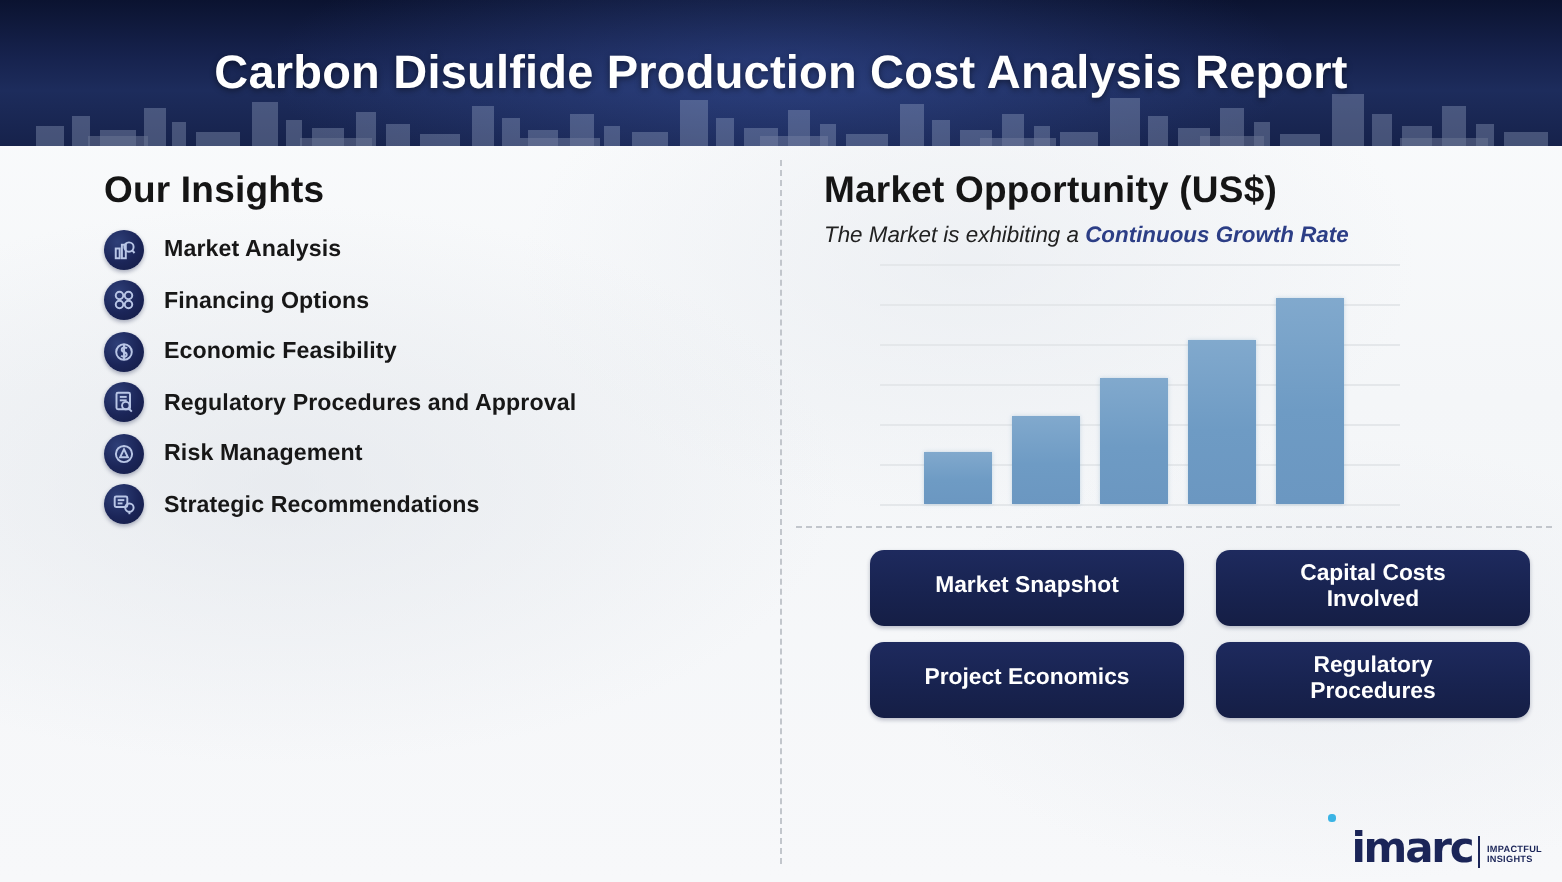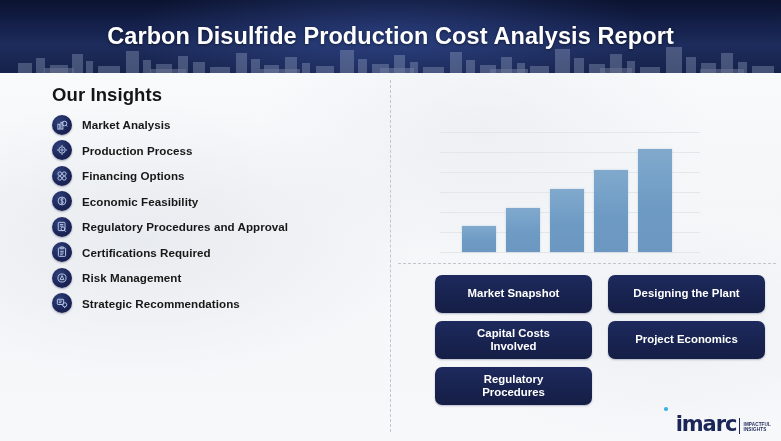--- a/index.html
+++ b/index.html
@@ -344,33 +344,20 @@
           <svg width="12" height="12" viewBox="0 0 16 16" fill="none" stroke="#b9c6e6" stroke-width="1.3">
             <rect x="2.5" y="7" width="2.6" height="6.5"></rect>
               <rect x="6.6" y="4.5" width="2.6" height="9"></rect>
             <circle cx="11.3" cy="6" r="3.1"></circle>
               <line x1="13.5" y1="8.3" x2="15" y2="10"></line>
           </svg>
         </span>
         <span class="insight-label">Market Analysis</span>
       </li>
 
-      <li class="insight-item">
-        <span class="insight-icon">
-          <svg width="12" height="12" viewBox="0 0 16 16" fill="none" stroke="#b9c6e6" stroke-width="1.3">
-            <circle cx="8" cy="8" r="4.2"></circle>
-              <circle cx="8" cy="8" r="1.5"></circle>
-            <line x1="8" y1="1.4" x2="8" y2="3.6"></line>
-              <line x1="8" y1="12.4" x2="8" y2="14.6"></line>
-            <line x1="1.4" y1="8" x2="3.6" y2="8"></line>
-              <line x1="12.4" y1="8" x2="14.6" y2="8"></line>
-          </svg>
-        </span>
-        <span class="insight-label">Production Process</span>
-      </li>
 
 
       <li class="insight-item">
         <span class="insight-icon">
           <svg width="12" height="12" viewBox="0 0 16 16" fill="none" stroke="#b9c6e6" stroke-width="1.3">
             <circle cx="5" cy="5" r="2.5"></circle>
               <circle cx="11" cy="5" r="2.5"></circle>
             <circle cx="5" cy="11" r="2.5"></circle>
               <circle cx="11" cy="11" r="2.5"></circle>
           </svg>
@@ -395,32 +382,20 @@
             <rect x="3" y="1.8" width="9" height="11" rx="1"></rect>
             <line x1="5.2" y1="4.6" x2="9.8" y2="4.6"></line>
               <line x1="5.2" y1="6.9" x2="9.8" y2="6.9"></line>
             <circle cx="9.2" cy="10.4" r="2.5"></circle>
               <line x1="11" y1="12.2" x2="13.2" y2="14.4"></line>
           </svg>
         </span>
         <span class="insight-label">Regulatory Procedures and Approval</span>
       </li>
 
-      <li class="insight-item">
-        <span class="insight-icon">
-          <svg width="12" height="12" viewBox="0 0 16 16" fill="none" stroke="#b9c6e6" stroke-width="1.3">
-            <rect x="3.2" y="2.6" width="9.6" height="11.2" rx="1"></rect>
-            <rect x="5.8" y="1.2" width="4.4" height="2.6" rx="0.6"></rect>
-            <line x1="5.6" y1="7" x2="10.4" y2="7"></line>
-              <line x1="5.6" y1="9.4" x2="10.4" y2="9.4"></line>
-            <line x1="5.6" y1="11.6" x2="8.8" y2="11.6"></line>
-          </svg>
-        </span>
-        <span class="insight-label">Certifications Required</span>
-      </li>
 
       <li class="insight-item">
         <span class="insight-icon">
           <svg width="12" height="12" viewBox="0 0 16 16" fill="none" stroke="#b9c6e6" stroke-width="1.3">
             <circle cx="8" cy="8" r="5.4"></circle>
             <path d="M8 4.8 L10.6 10.2 L5.4 10.2 Z"></path>
           </svg>
         </span>
         <span class="insight-label">Risk Management</span>
       </li>
@@ -434,20 +409,24 @@
             <circle cx="11.6" cy="10.4" r="2.8"></circle>
               <line x1="11.6" y1="13.2" x2="11.6" y2="14.8"></line>
           </svg>
         </span>
         <span class="insight-label">Strategic Recommendations</span>
       </li>
 
     </ul>
   </div>
 
+  <div id="right-panel">
+    <h2 class="panel-heading">Market Opportunity (US$)</h2>
+    <p id="market-sub"><span>The Market is exhibiting a </span><span class="accent">Continuous Growth Rate</span></p>
+  </div>
 
   <div id="chart">
     <div id="chart-grid">
         <div class="gridline" style="top: 120px; background: rgb(228, 231, 234);"></div>
         <div class="gridline" style="top: 100px; background: rgb(228, 231, 234);"></div>
         <div class="gridline" style="top: 80px; background: rgb(228, 231, 234);"></div>
         <div class="gridline" style="top: 60px; background: rgb(228, 231, 234);"></div>
         <div class="gridline" style="top: 40px; background: rgb(228, 231, 234);"></div>
         <div class="gridline" style="top: 20px; background: rgb(228, 231, 234);"></div>
         <div class="gridline" style="top: 0px; background: rgb(228, 231, 234);"></div>
@@ -456,21 +435,20 @@
         <div class="bar" style="height: 26px;"></div>
         <div class="bar" style="height: 44px;"></div>
         <div class="bar" style="height: 63px;"></div>
         <div class="bar" style="height: 82px;"></div>
         <div class="bar" style="height: 103px;"></div>
       </div>
   </div>
 
   <div id="button-grid">
     <div class="grid-button">Market Snapshot</div>
-    <div class="grid-button">Designing the Plant</div>
     <div class="grid-button">Capital Costs
 Involved</div>
     <div class="grid-button">Project Economics</div>
     <div class="grid-button">Regulatory
 Procedures</div>
   </div>
 
   <div id="logo">
     <div id="logo-mark">
       <span id="logo-word">imarc</span>

